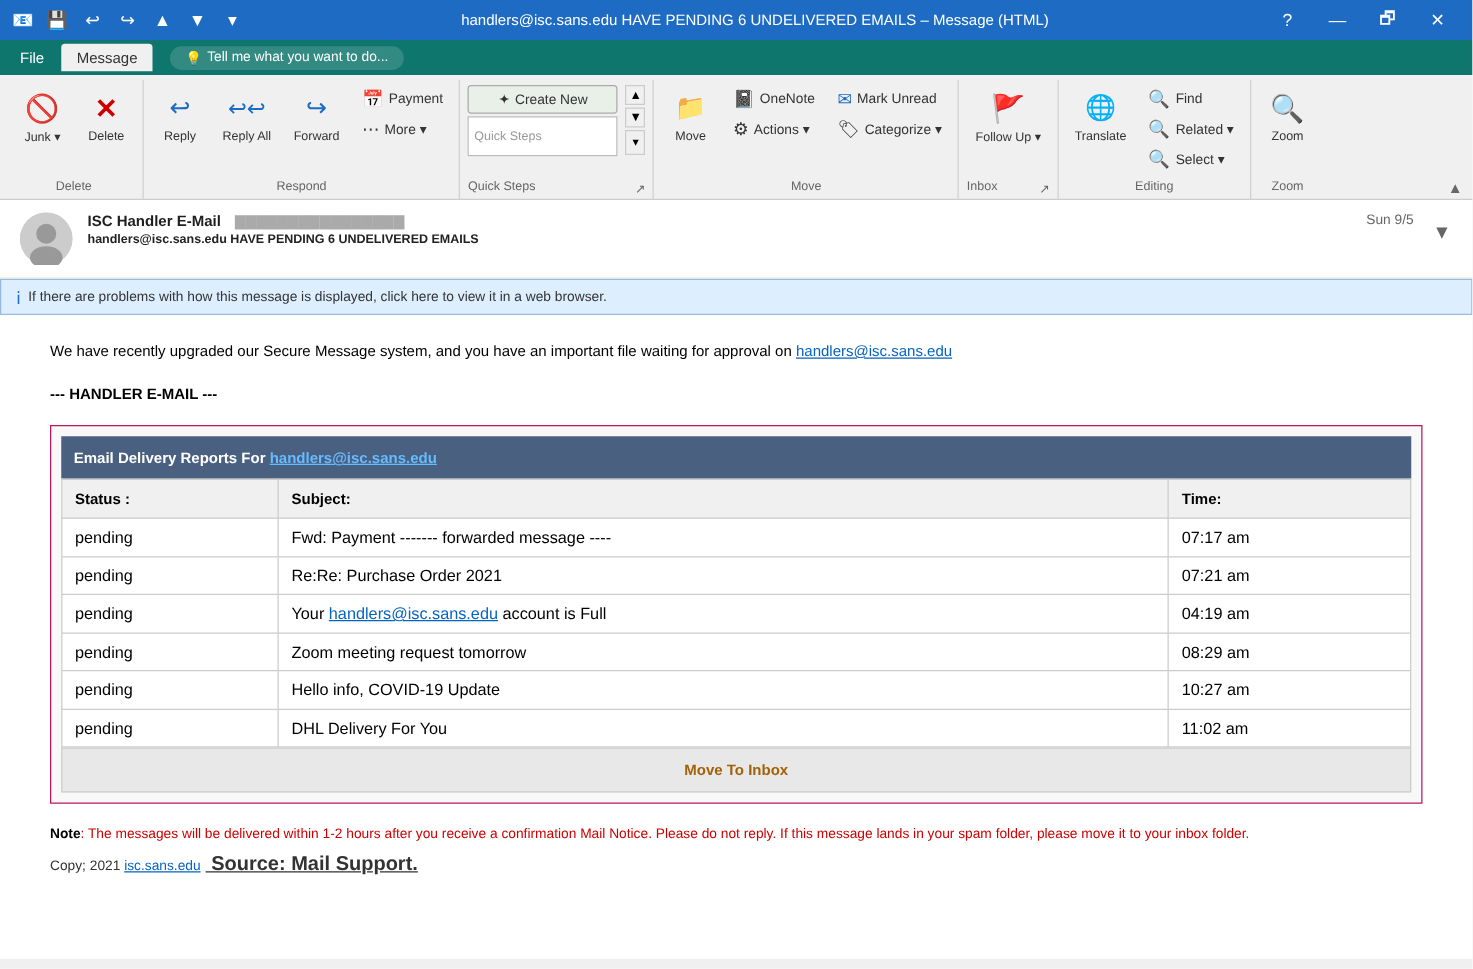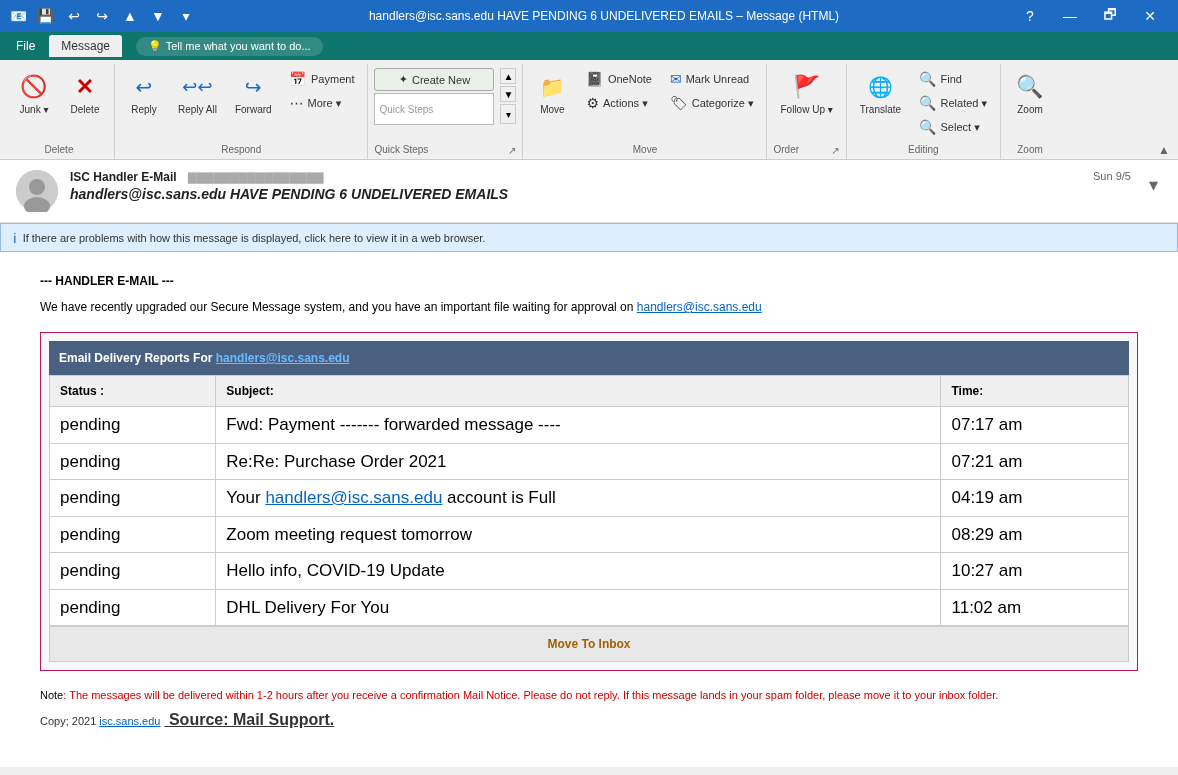--- a/index.html
+++ b/index.html
@@ -147,21 +147,21 @@
     .email-avatar {
       width: 42px; height: 42px;
       background: #ccc;
       border-radius: 50%;
       display: flex; align-items: center; justify-content: center;
       font-size: 20px; color: #888;
       flex-shrink: 0;
     }
     .email-meta { flex: 1; }
     .email-sender { font-size: 12px; color: #555; }
-    .email-subject { font-size: 14px; font-weight: bold; color: #222; margin: 2px 0; font-style: italic; }
+    .email-subject { font-size: 10px; font-weight: bold; color: #222; margin: 2px 0; }
     .email-info-bar {
       background: #ddeeff;
       border: 1px solid #99bbdd;
       padding: 4px 12px;
       font-size: 11px;
       color: #333;
       display: flex;
       align-items: center;
       gap: 6px;
     }
@@ -195,33 +195,33 @@
       background: #f0f0f0;
       border: 1px solid #ccc;
       padding: 6px 10px;
       text-align: left;
       font-size: 12px;
       font-weight: bold;
     }
     .phish-table td {
       border: 1px solid #ccc;
       padding: 5px 10px;
-      font-size: 17px;
+      font-size: 13px;
     }
     .phish-table td a { color: #0563c1; }
     .move-inbox-row {
       background: #e8e8e8;
       text-align: center;
       padding: 8px;
       border: 1px solid #ccc;
     }
     .move-inbox-link { color: #a16207; font-size: 12px; font-weight: bold; text-decoration: none; cursor: pointer; }
 
     .note-text { font-size: 11px; margin: 12px 0 4px 0; }
-    .note-text span.note-label { font-weight: normal; }
+    .note-text span.note-label { font-weight: bold; }
     .note-text span.note-red { color: #c00; }
     .copy-line { font-size: 11px; color: #333; }
     .copy-line a { color: #0563c1; font-size: 11px; }
     .copy-line .source { font-size: 18px; font-weight: bold; text-decoration: underline; }
 
     
     .ribbon-collapse { position: absolute; right: 8px; bottom: 2px; font-size: 12px; color: #666; cursor: pointer; }
   </style>
 </head>
 <body>
@@ -359,21 +359,21 @@
   </div>
 
   <div class="ribbon-group">
     <div class="ribbon-group-content">
       <button class="ribbon-btn">
         <div class="btn-icon" style="font-size:22px; color:#c00;">🚩</div>
         <span>Follow Up ▾</span>
       </button>
     </div>
     <div style="display:flex; align-items:center; justify-content:space-between;">
-      <div class="ribbon-group-label">Order</div>
+      <div class="ribbon-group-label">Inbox</div>
       <span style="font-size:10px; color:#666; cursor:pointer;">↗</span>
     </div>
   </div>
 
   <div class="ribbon-group">
     <div class="ribbon-group-content">
       <button class="ribbon-btn">
         <div class="btn-icon" style="font-size:20px;">🌐</div>
         <span>Translate</span>
       </button>
@@ -431,25 +431,25 @@
     </div>
   </div>
 
   <div class="email-info-bar">
     <span style="color:#1e6bc4; font-size:14px;">ℹ</span>
     <span>If there are problems with how this message is displayed, click here to view it in a web browser.</span>
   </div>
 
   <div class="email-body">
 
-    <p style="font-weight:bold; margin-bottom:8px;">--- HANDLER E-MAIL ---</p>
-
     <p style="margin-bottom:16px;">
       <span>We have recently upgraded our Secure Message system, and you have an important file waiting for approval on </span><a href="#" style="color:#0563c1;">handlers@isc.sans.edu</a>
     </p>
+
+    <p style="font-weight:bold; margin-bottom:8px;">--- HANDLER E-MAIL ---</p>
 
     <div class="phish-table-wrapper">
       <div class="phish-table-header">
         <span>Email Delivery Reports For </span><a href="#" style="color:#66bbff;">handlers@isc.sans.edu</a>
       </div>
       <table class="phish-table">
         <thead>
           <tr>
             <th>Status :</th>
             <th>Subject:</th>

